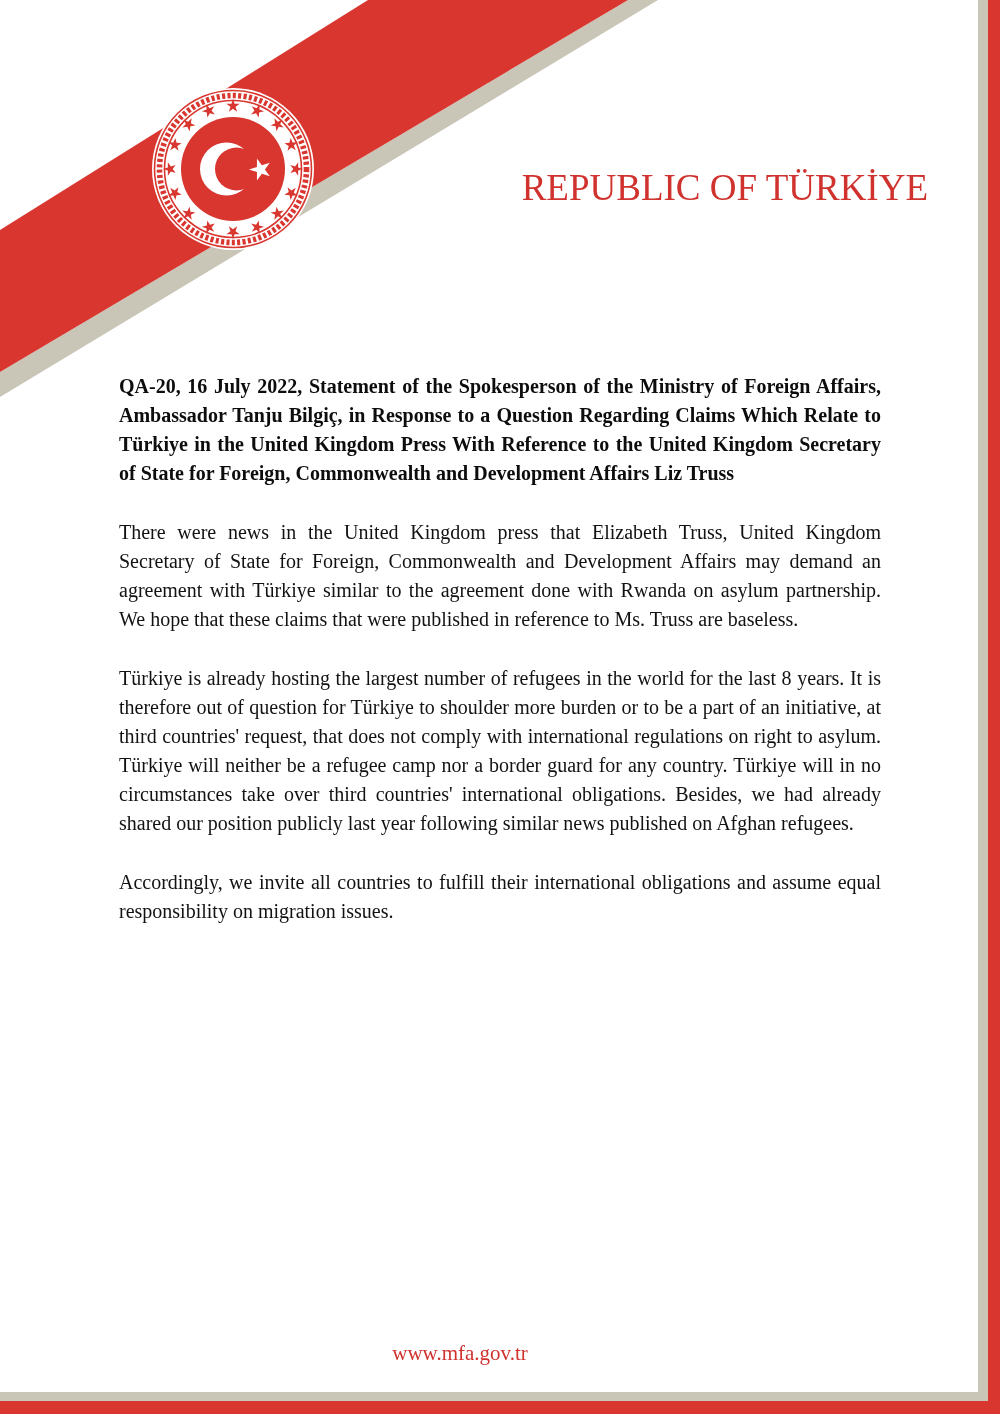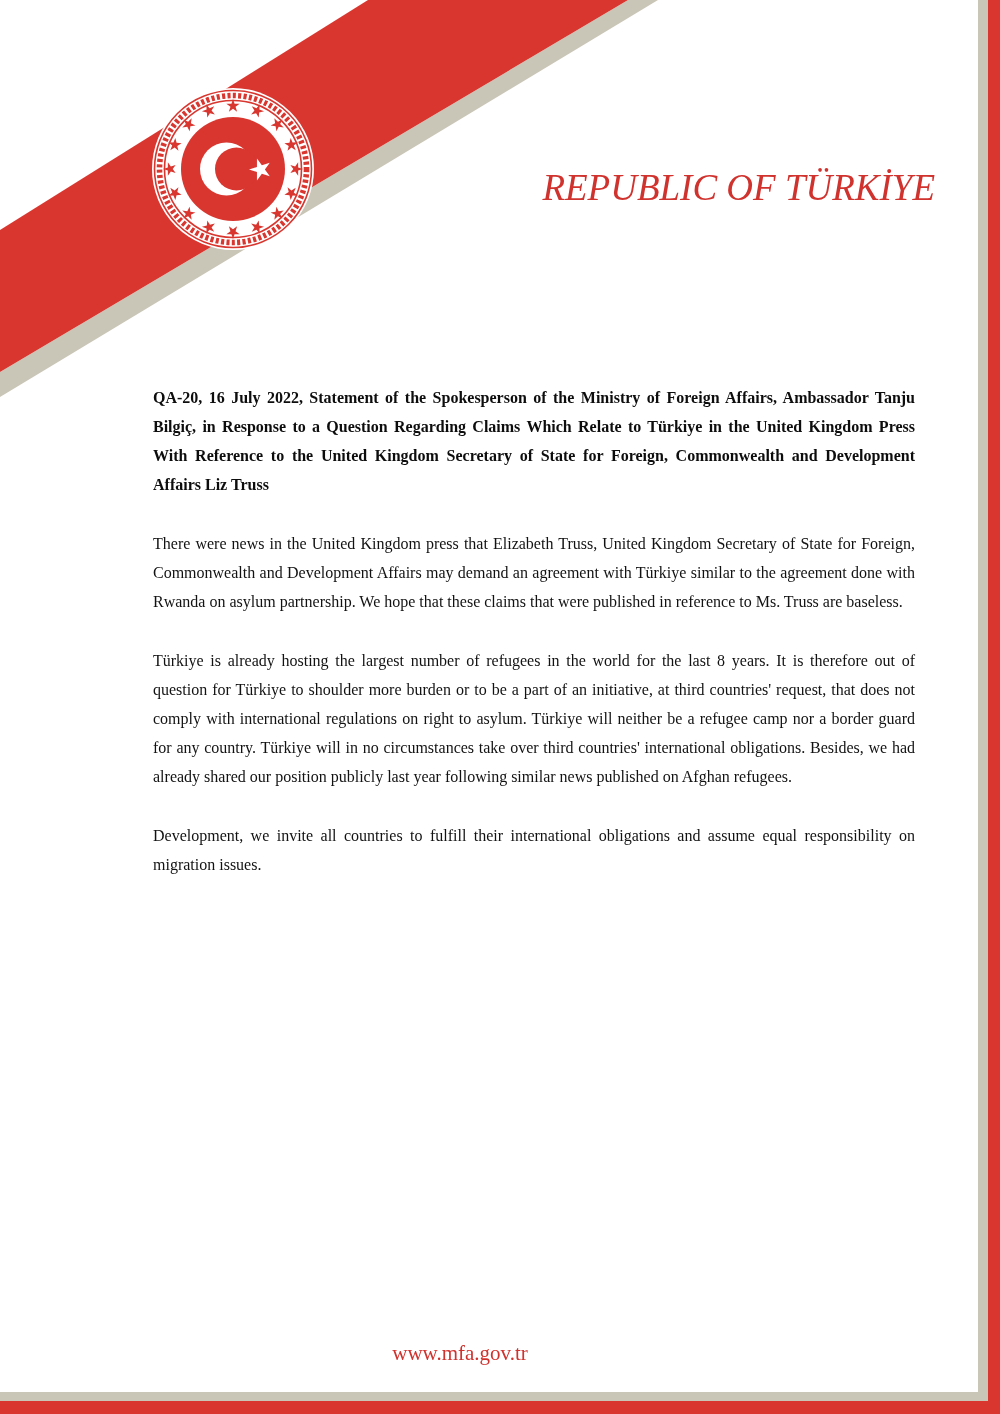--- a/index.html
+++ b/index.html
@@ -17,38 +17,36 @@
   #decor {
     position: absolute;
     top: 0; left: 0;
     width: 1000px;
     height: 1414px;
     display: block;
   }
   .ministry-title {
     position: absolute;
     top: 170px;
-    right: 65px;
+    right: 72px;
     text-align: right;
     color: #d0322e;
     font-size: 37px;
     line-height: 35px;
     white-space: nowrap;
-    font-style: italic;
   }
   .statement {
     position: absolute;
-    top: 383px;
+    top: 372px;
     left: 119px;
     width: 762px;
     color: #121212;
-    font-size: 16px;
+    font-size: 20px;
     line-height: 29px;
     text-align: justify;
-    margin-left: 34px;
   }
   .statement p {
     margin: 0 0 30px 0;
   }
   .statement p.heading {
     font-weight: bold;
     color: #0d0d0d;
   }
   .page-footer {
     position: absolute;
@@ -111,18 +109,18 @@
 </svg>
 
 <div class="ministry-title">
   <div>REPUBLIC OF TÜRKİYE</div>
 </div>
 
 <main class="statement">
   <p class="heading">QA-20, 16 July 2022, Statement of the Spokesperson of the Ministry of Foreign Affairs, Ambassador Tanju Bilgiç, in Response to a Question Regarding Claims Which Relate to Türkiye in the United Kingdom Press With Reference to the United Kingdom Secretary of State for Foreign, Commonwealth and Development Affairs Liz Truss</p>
   <p>There were news in the United Kingdom press that Elizabeth Truss, United Kingdom Secretary of State for Foreign, Commonwealth and Development Affairs may demand an agreement with Türkiye similar to the agreement done with Rwanda on asylum partnership. We hope that these claims that were published in reference to Ms. Truss are baseless.</p>
   <p>Türkiye is already hosting the largest number of refugees in the world for the last 8 years. It is therefore out of question for Türkiye to shoulder more burden or to be a part of an initiative, at third countries' request, that does not comply with international regulations on right to asylum. Türkiye will neither be a refugee camp nor a border guard for any country. Türkiye will in no circumstances take over third countries' international obligations. Besides, we had already shared our position publicly last year following similar news published on Afghan refugees.</p>
-  <p>Development, we invite all countries to fulfill their international obligations and assume equal responsibility on migration issues.</p>
+  <p>Accordingly, we invite all countries to fulfill their international obligations and assume equal responsibility on migration issues.</p>
 </main>
 
 <div class="page-footer">
   <span>www.mfa.gov.tr</span>
 </div>
 
 </body></html>

